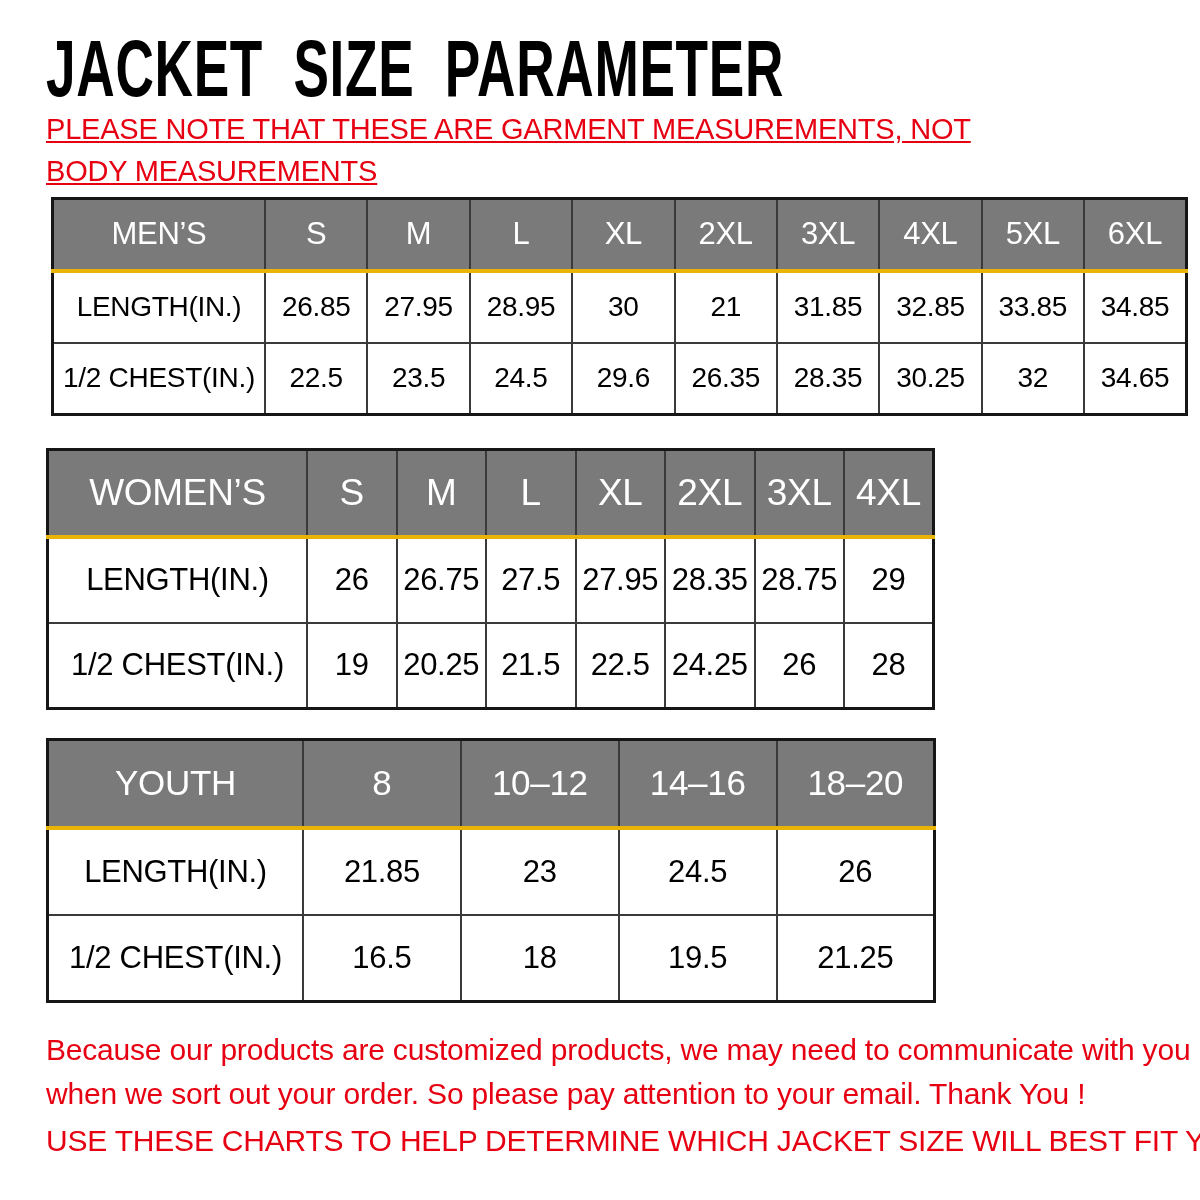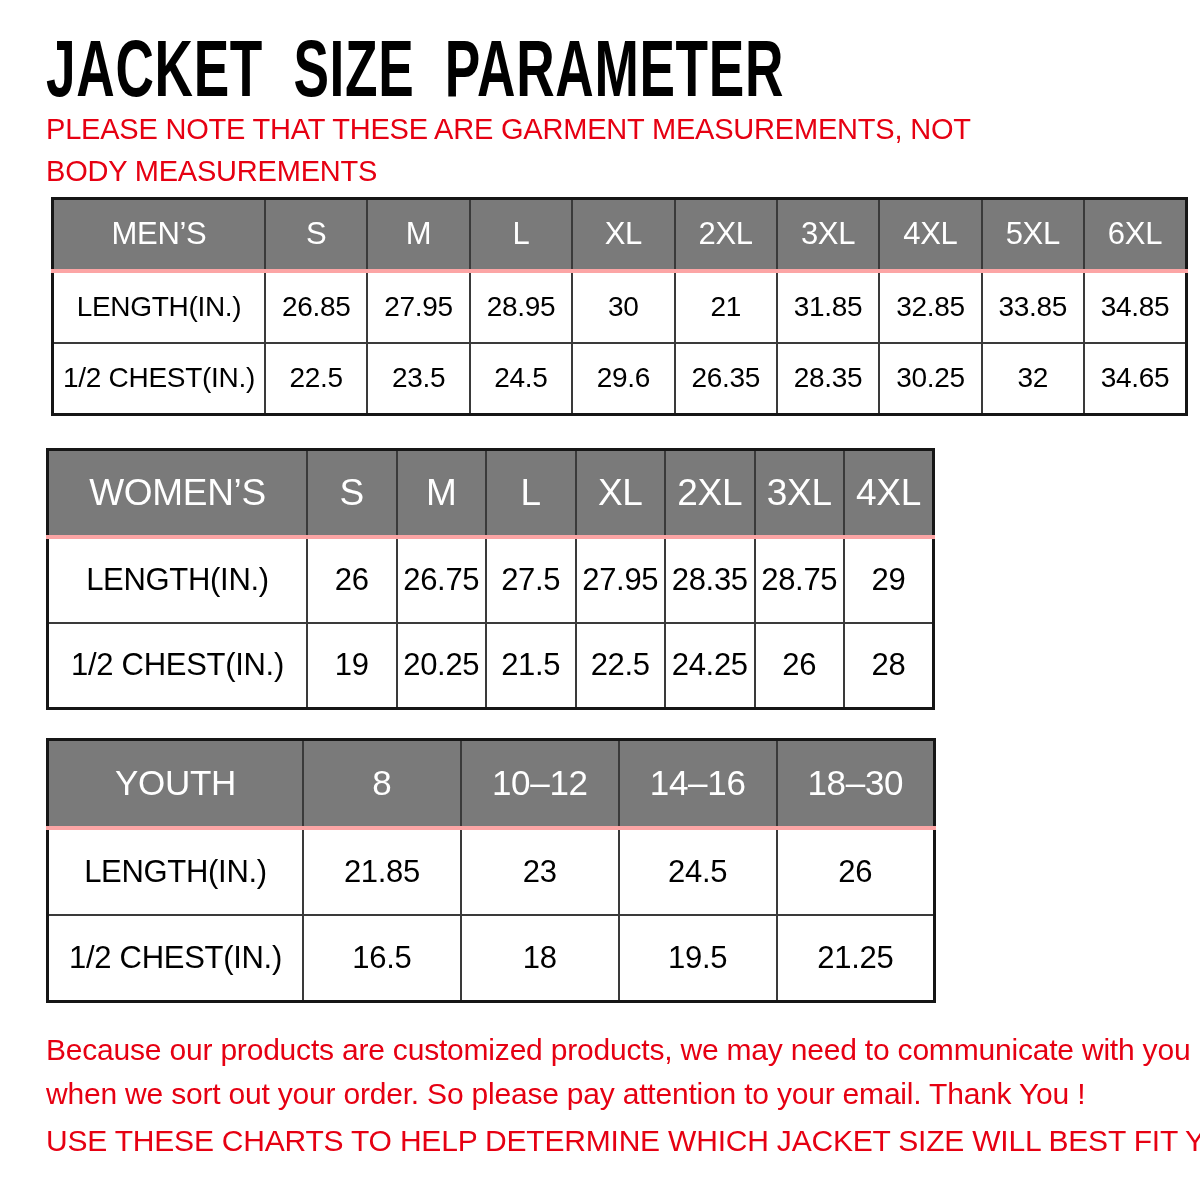--- a/index.html
+++ b/index.html
@@ -21,40 +21,41 @@
     transform-origin:left top;
     white-space:nowrap;
     letter-spacing:1px;word-spacing:0.28em;
   }
 
   
   .note{
     position:absolute;left:30px;top:108px;width:940px;
     color:#e60012;font-size:29px;line-height:1.45;
     letter-spacing:-0.2px;
+    text-decoration:underline;
   }
 
   
   table.size{
     position:absolute;
     border-collapse:collapse;
     table-layout:fixed;
     background:#fff;
     border:3px solid #161616;
   }
   table.size th, table.size td{
     border:2px solid #3a3a3a;
     text-align:center;vertical-align:middle;
     padding:0;
     letter-spacing:-0.3px;
     font-weight:normal;
   }
   table.size thead th{
     background:#7a7a7a;color:#ffffff;
-    border-bottom:4px solid #fca5a5;
+    border-bottom:4px solid #eab308;
   }
 
   
   #mens{left:35px;top:197px;width:1137px;}
   #mens thead tr{height:72px;}
   #mens tbody tr{height:72px;}
   #mens thead th{font-size:31px;}
   #mens tbody td{font-size:28px;}
   #mens th:first-child{width:210px;}
 
@@ -175,21 +176,21 @@
       </tbody>
     </table>
 
   <table class="size" id="youth">
       <thead>
         <tr>
           <th>YOUTH</th>
           <th>8</th>
           <th>10–12</th>
           <th>14–16</th>
-          <th>18–30</th>
+          <th>18–20</th>
         </tr>
       </thead>
       <tbody>
         <tr>
           <td>LENGTH(IN.)</td>
           <td>21.85</td>
           <td>23</td>
           <td>24.5</td>
           <td>26</td>
         </tr>

